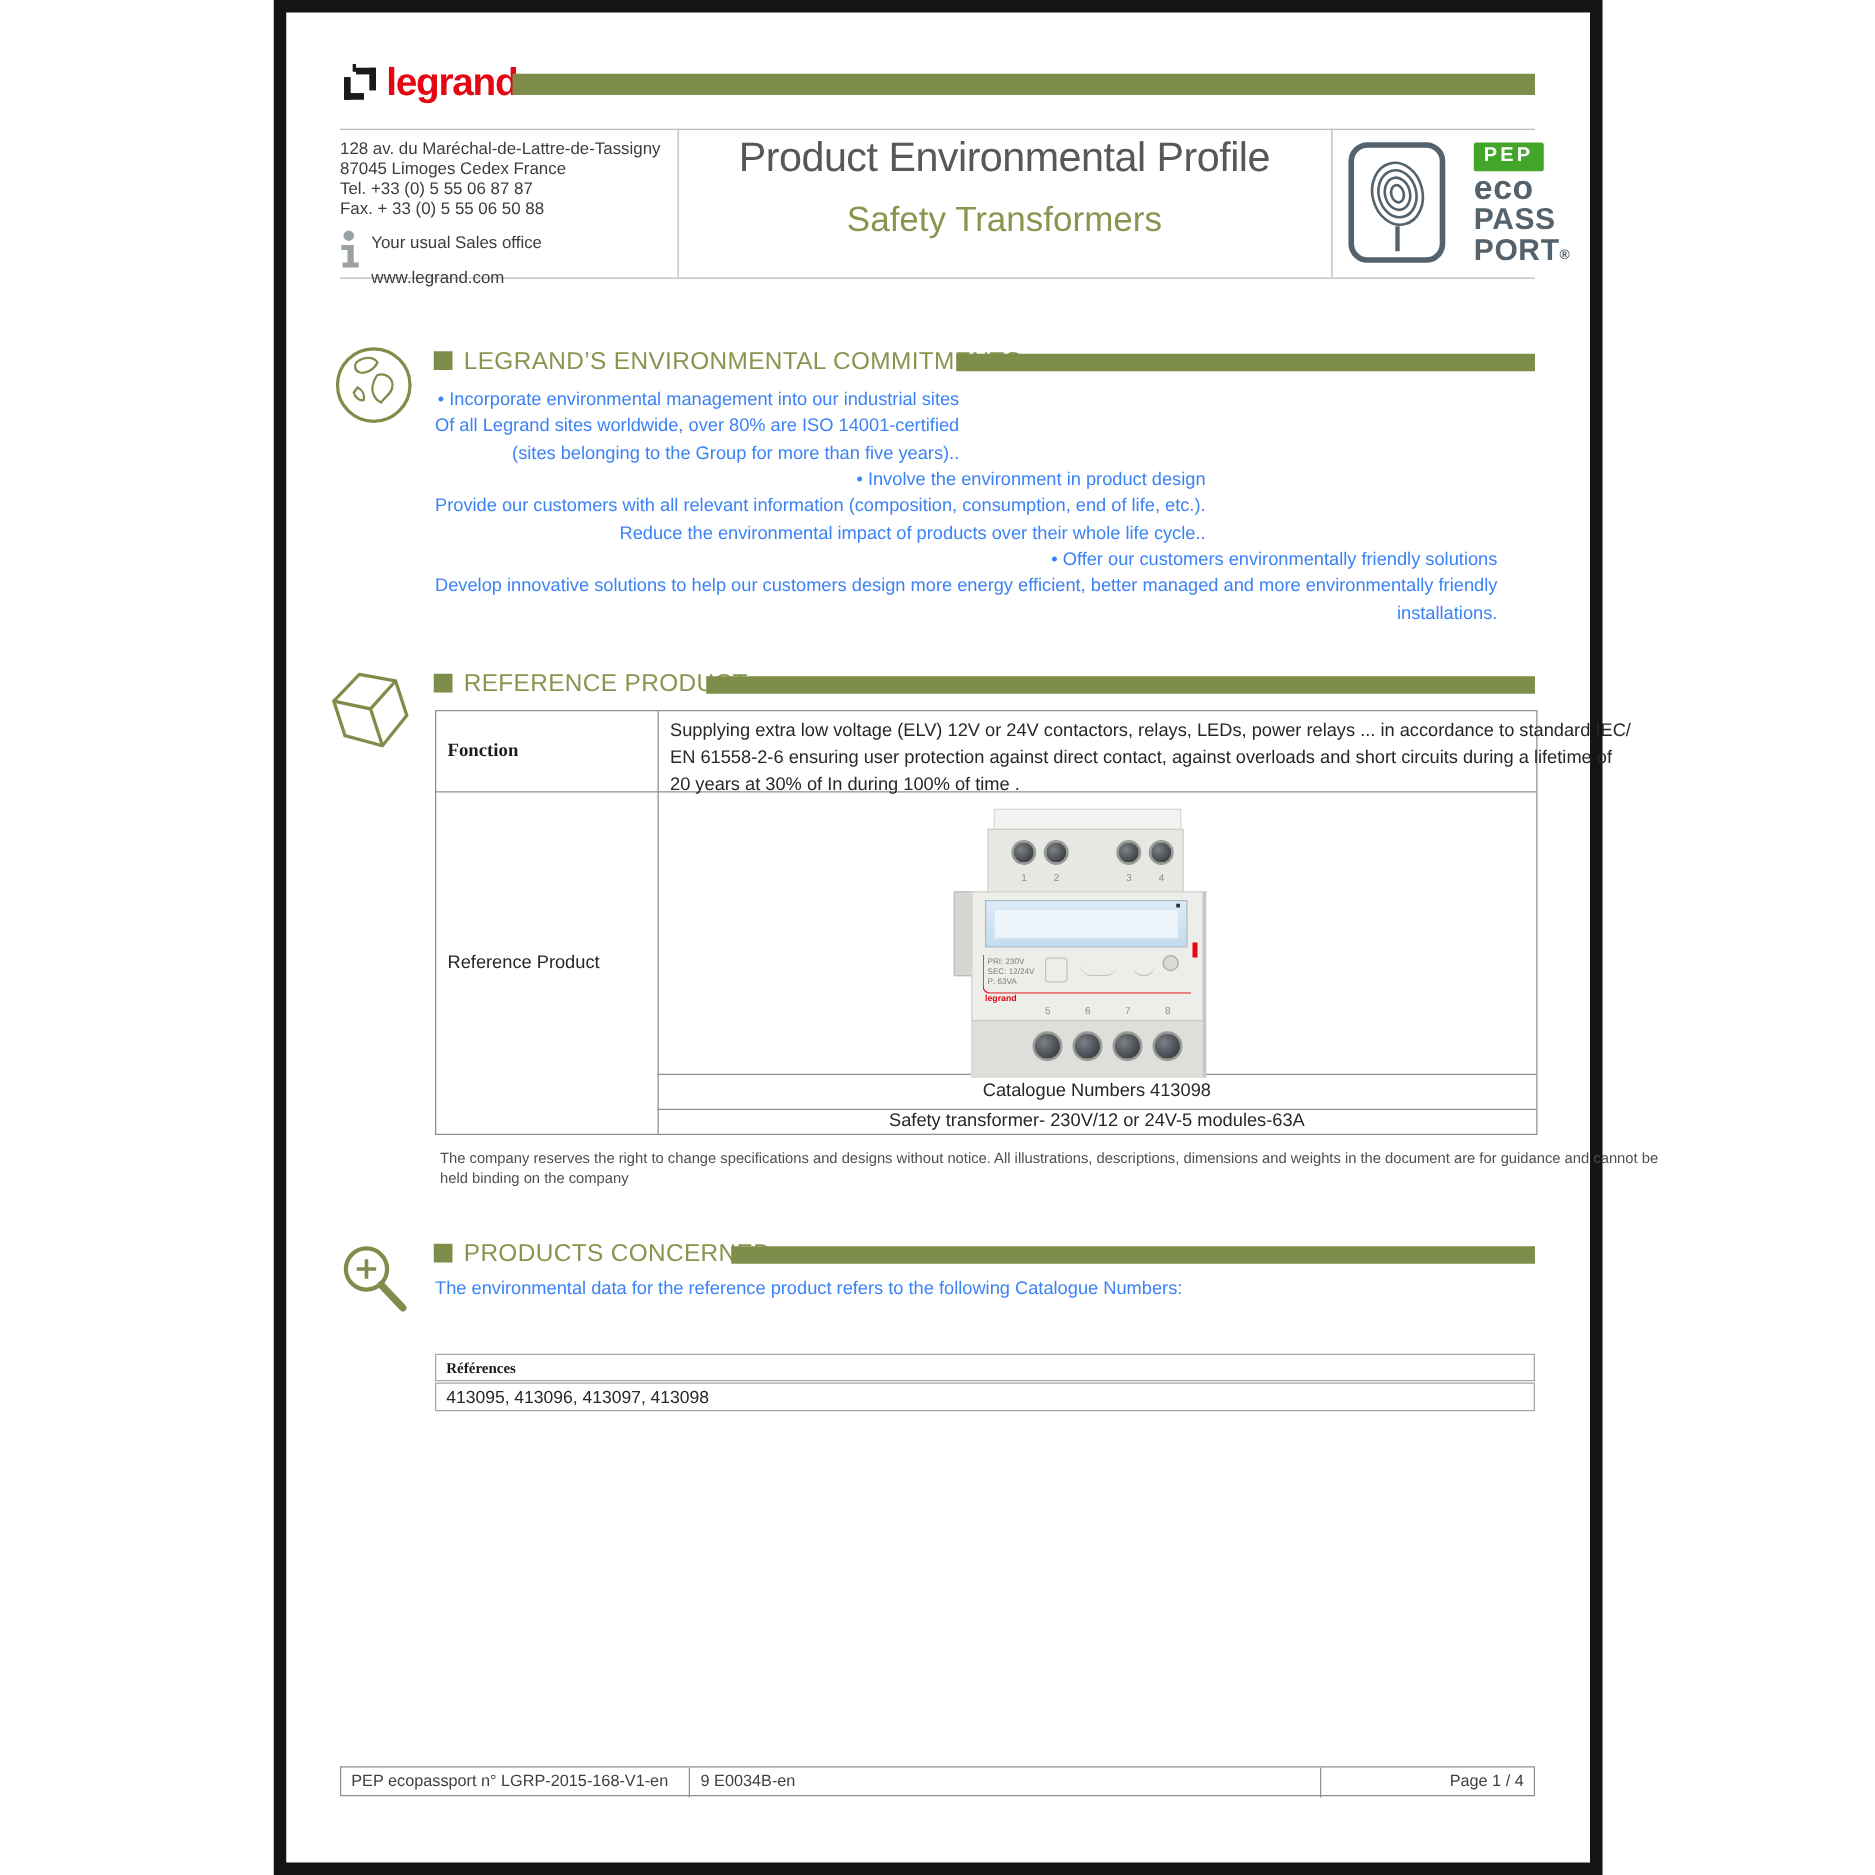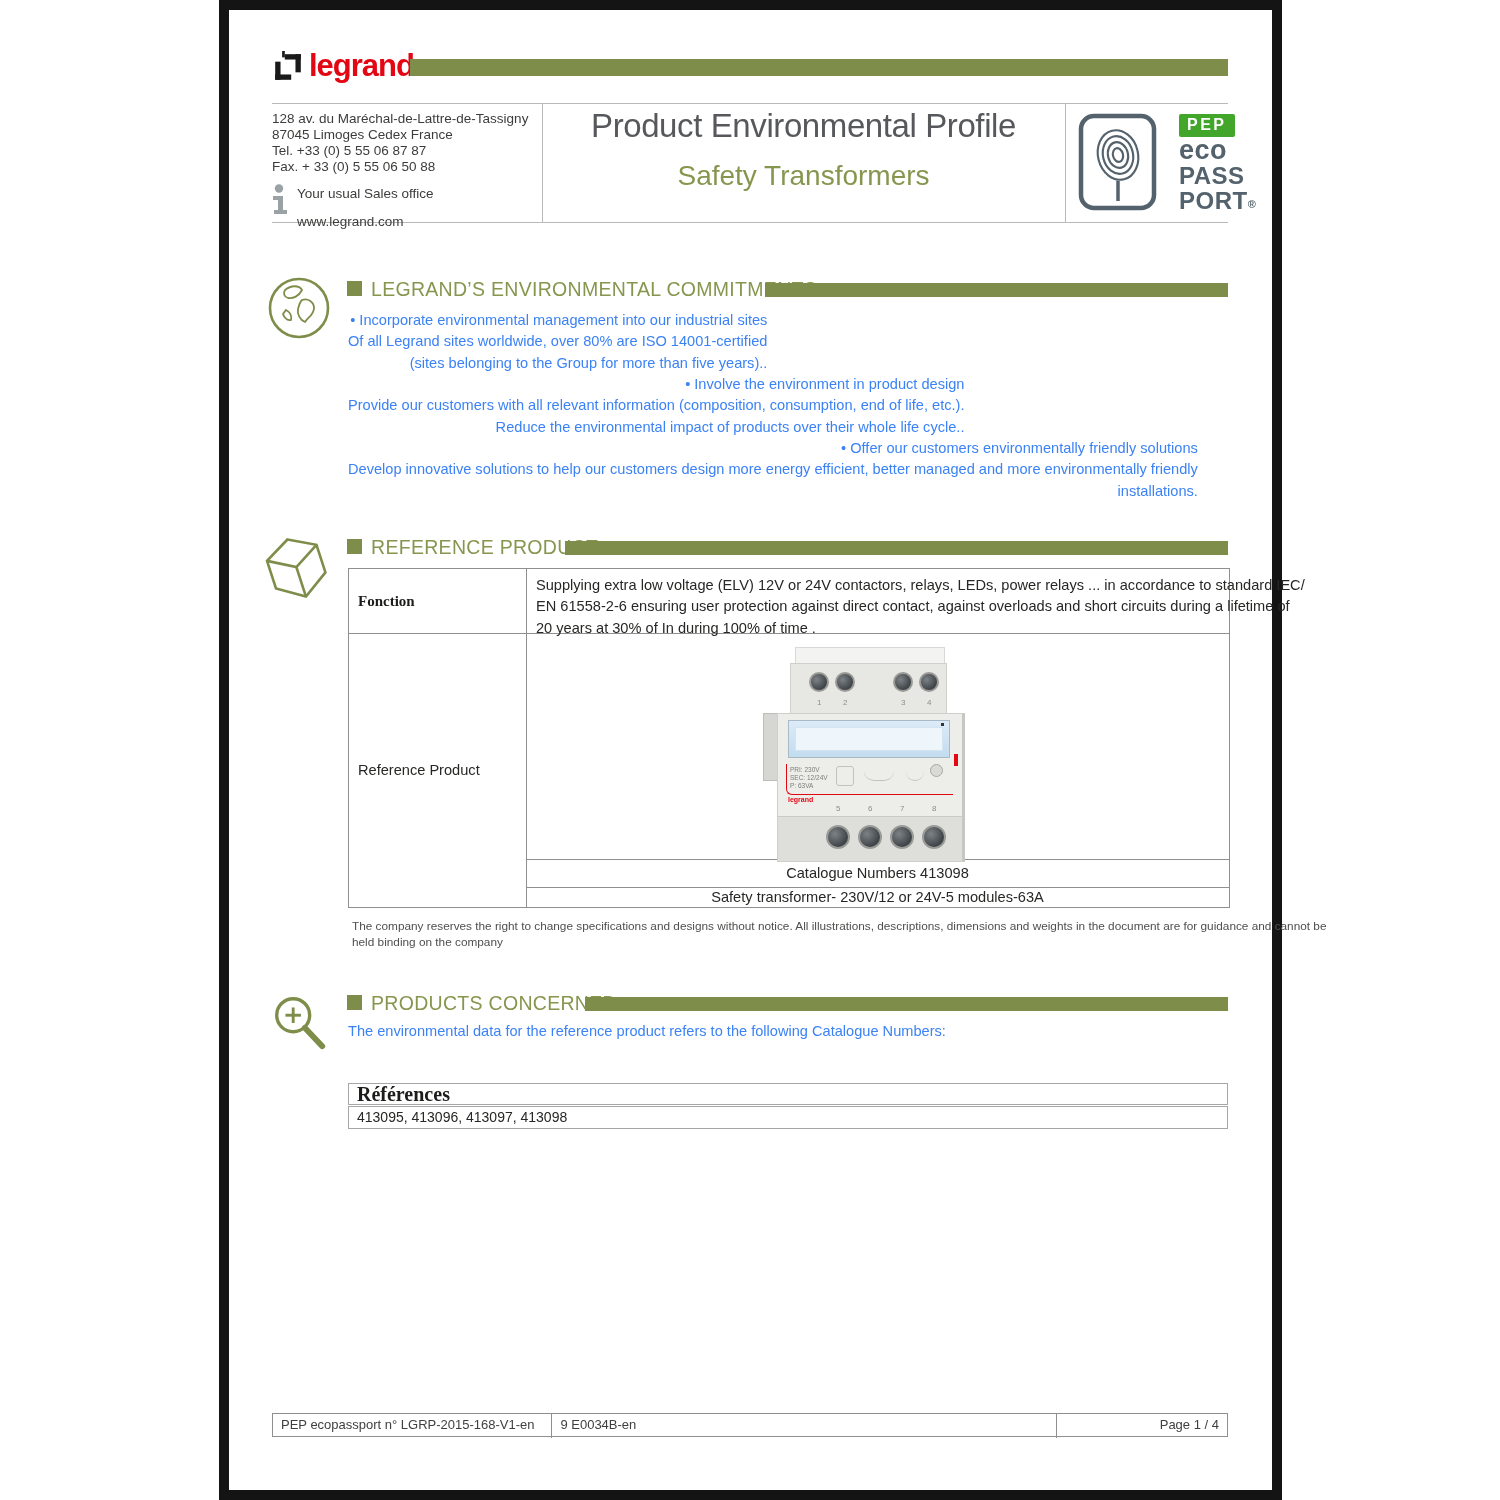--- a/index.html
+++ b/index.html
@@ -212,21 +212,21 @@
     <line x1="38" y1="38" x2="56" y2="57" stroke="#7e8d4a" stroke-width="6" stroke-linecap="round"></line>
     <line x1="26" y1="17" x2="26" y2="33" stroke="#7e8d4a" stroke-width="3"></line>
     <line x1="18" y1="25" x2="34" y2="25" stroke="#7e8d4a" stroke-width="3"></line>
   </svg>
   <div class="sec-square" style="left:118px;top:985px;"></div>
   <div class="sec-title" style="left:142px;top:982px;">PRODUCTS CONCERNED</div>
   <div class="olive-bar" style="left:356px;top:987px;width:643px;height:14px;"></div>
 
   <div class="para" style="left:119px;top:1011px;">The environmental data for the reference product refers to the following Catalogue Numbers:</div>
 
-  <div class="mini-table serif" style="top:1073px;height:22px;font-size:20px;line-height:20px;padding-left:8px;color:#1c1c1a;">Références</div>
+  <div class="mini-table serif" style="top:1073px;height:22px;font-size:12px;line-height:20px;padding-left:8px;color:#1c1c1a;">Références</div>
   <div class="mini-table" style="top:1096px;height:23px;font-size:14px;line-height:21px;padding-left:8px;">413095, 413096, 413097, 413098</div>
 
   <div class="abs" style="left:43px;top:1403px;width:956px;height:24px;border:1px solid #8f8f8f;box-sizing:border-box;display:flex;">
     <div class="footer-cell" style="width:279px;border-left:none;">PEP ecopassport n° LGRP-2015-168-V1-en</div>
     <div class="footer-cell" style="width:506px;">9 E0034B-en</div>
     <div class="footer-cell" style="width:171px;text-align:right;">Page 1  /  4</div>
   </div>
 
  </div>
 </div>

